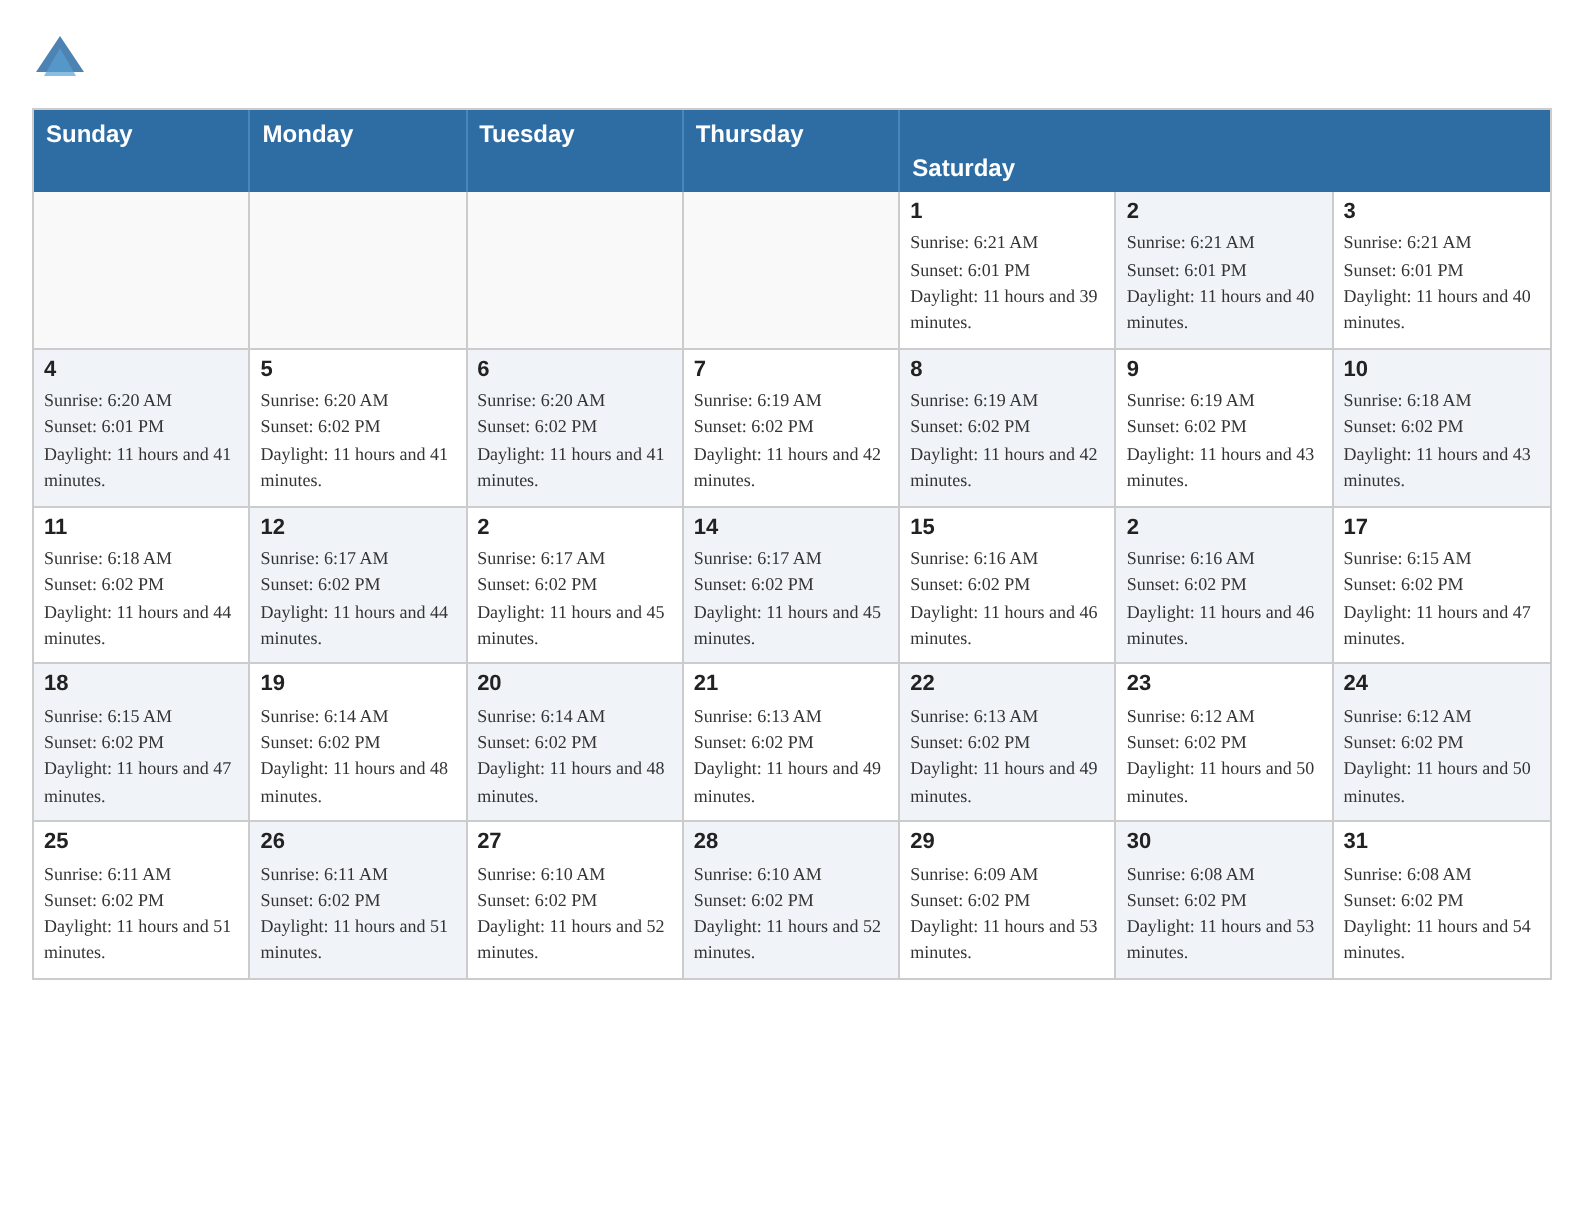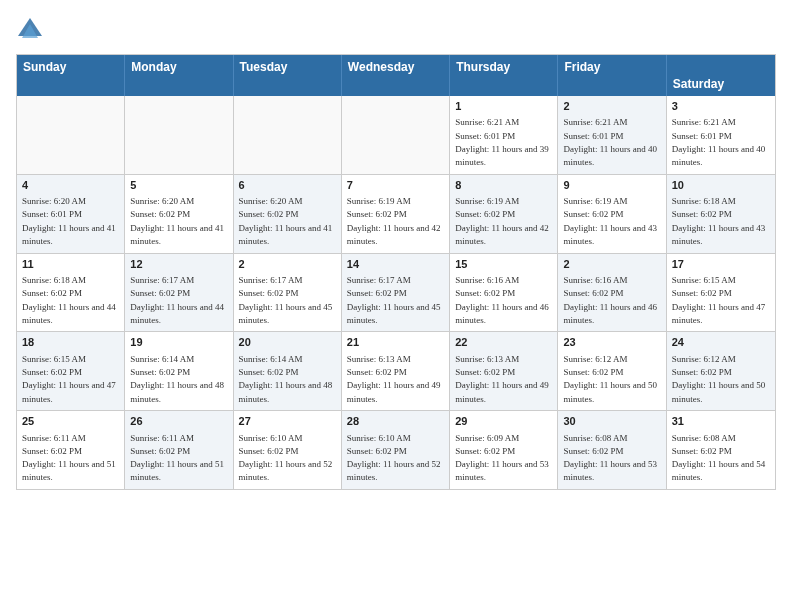--- a/index.html
+++ b/index.html
@@ -131,23 +131,21 @@
       <div class="month-year"></div>
       <div class="location"></div>
     </div>
   </div>
 
   <div class="calendar">
     <div class="cal-header">
     <div class="cal-header-cell">Sunday</div>
         <div class="cal-header-cell">Monday</div>
         <div class="cal-header-cell">Tuesday</div>
-        <div class="cal-header-cell">Wednesday</div>
         <div class="cal-header-cell">Thursday</div>
-        <div class="cal-header-cell">Friday</div>
         <div class="cal-header-cell">Saturday</div>
       </div>
     <div class="cal-body">
     <div class="cal-row">
           <div class="cal-cell empty"></div>
           <div class="cal-cell empty"></div>
           <div class="cal-cell empty"></div>
           <div class="cal-cell empty"></div>
           <div class="cal-cell"><span class="day-num">1</span><span class="cell-text" style="white-space: pre-line;">Sunrise: 6:21 AM
 Sunset: 6:01 PM

